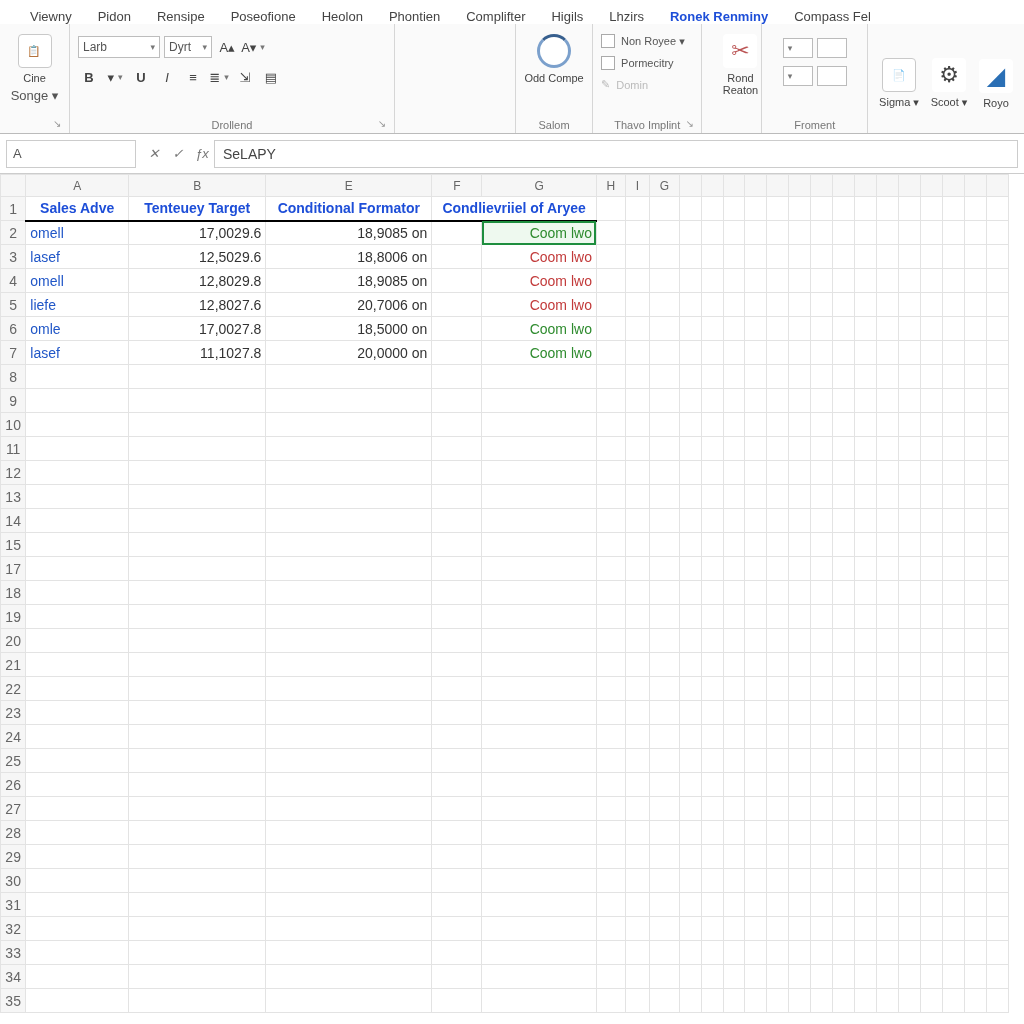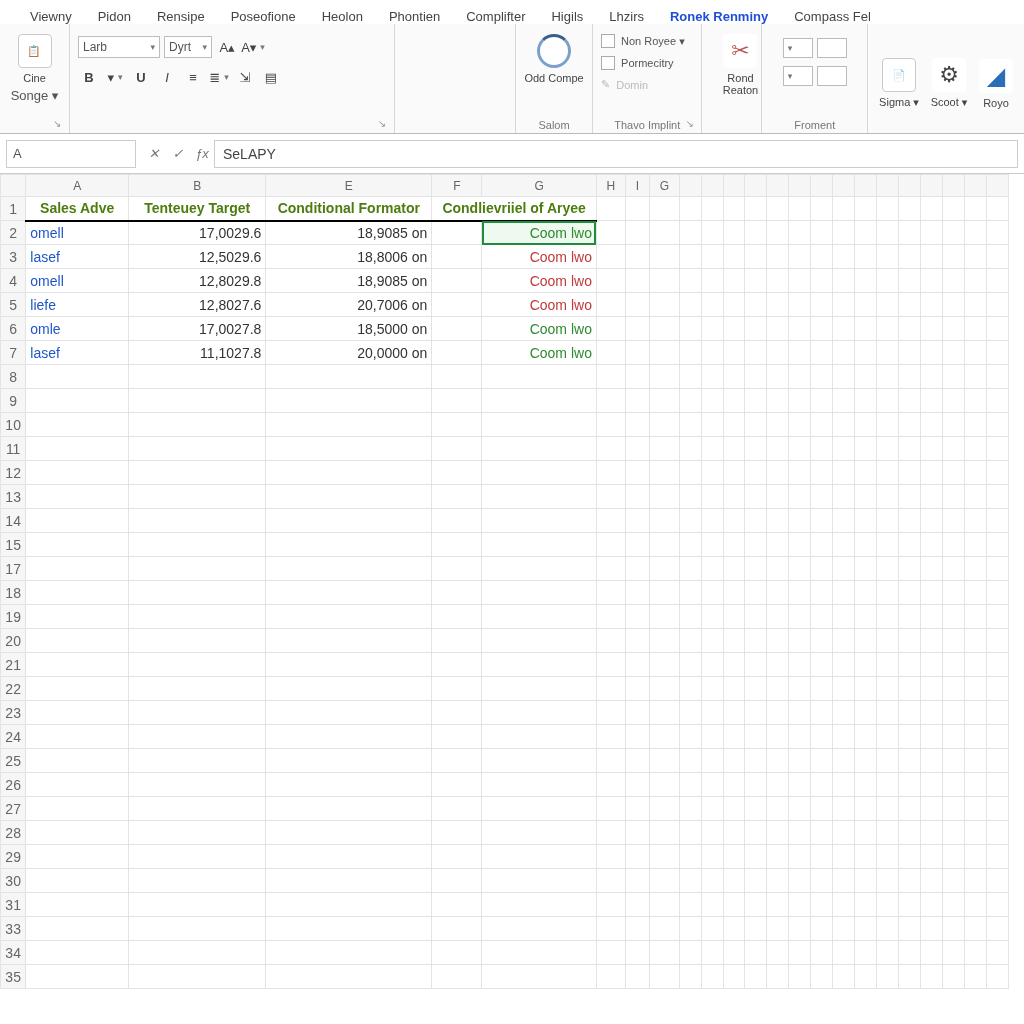--- a/index.html
+++ b/index.html
@@ -113,21 +113,21 @@
     overflow:hidden;
   }
   .sheet thead th{
     background:#f6f6f6; font-weight:normal; color:#666; text-align:center;
     font-size:12px; height:22px;
   }
   .rowhdr{
     background:#f6f6f6; color:#666; text-align:center; font-size:11px;
     width:28px;
   }
-  .hdr-cell{ font-weight:700; color:#4d7c0f; border-bottom:2px solid #000 !important; }
+  .hdr-cell{ font-weight:700; color:#1d4ed8; border-bottom:2px solid #000 !important; }
   .link{ color:#2056c7; }
   .right{ text-align:right; }
   .center{ text-align:center; }
   .green-txt{ color:#2e8b2e; }
   .red-txt{ color:#c23a3a; }
   .sel-cell{ outline:2px solid #1e8e3e; outline-offset:-2px; background:#eef9ef; }
   .corner{
     background:#f0f0f0; border:1px solid #e3e3e3;
   }
 </style>
@@ -183,20 +183,21 @@
           </div>
         <div class="ibtn">
             <i>I</i>
           </div>
         <div class="ibtn">≡</div>
         <div class="ibtn dd">≣</div>
         <div class="ibtn">⇲</div>
         <div class="ibtn">▤</div>
       </div>
     </div>
+    <div class="grp-label">Drollend</div>
     <div class="launch">↘</div>
   </div>
 
   <div class="grp" style="width:150px">
     <div class="grp-label"></div>
   </div>
 
   <div class="grp" style="width:80px">
     <div class="big">
       <div class="big-icon" style="border-radius:50%;border:3px solid #7ba0cc;border-top-color:#375f8e"></div>
@@ -1106,20 +1107,46 @@
           <td></td>
           <td></td>
           <td></td>
           <td></td>
           <td></td>
           <td></td>
           <td></td>
           <td></td>
         </tr>
         <tr>
+          <td class="rowhdr">32</td>
+          <td></td>
+          <td></td>
+          <td></td>
+          <td></td>
+          <td></td>
+          <td></td>
+          <td></td>
+          <td></td>
+          <td></td>
+          <td></td>
+          <td></td>
+          <td></td>
+          <td></td>
+          <td></td>
+          <td></td>
+          <td></td>
+          <td></td>
+          <td></td>
+          <td></td>
+          <td></td>
+          <td></td>
+          <td></td>
+          <td></td>
+        </tr>
+        <tr>
           <td class="rowhdr">33</td>
           <td></td>
           <td></td>
           <td></td>
           <td></td>
           <td></td>
           <td></td>
           <td></td>
           <td></td>
           <td></td>

